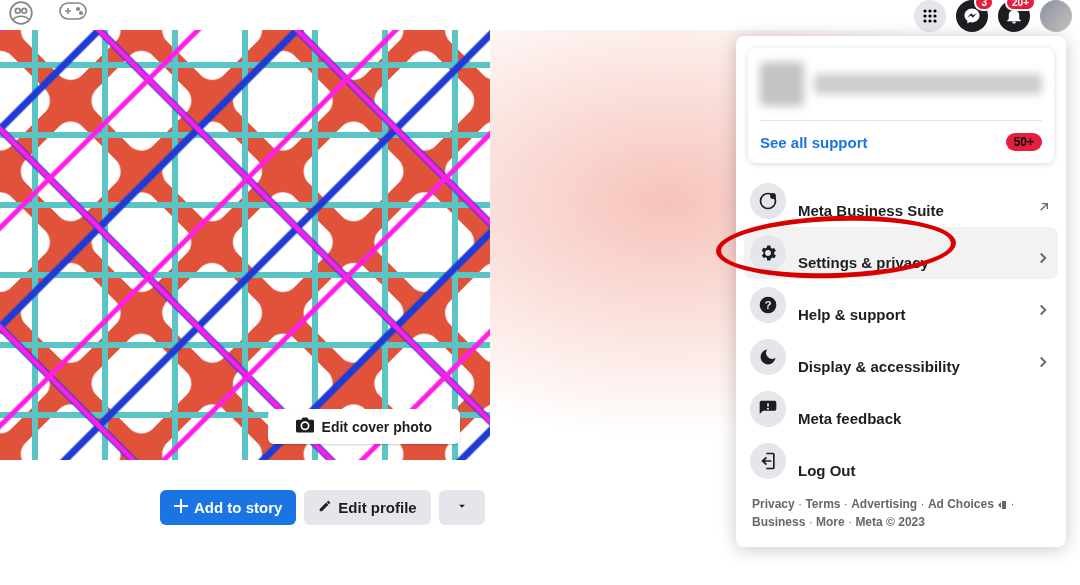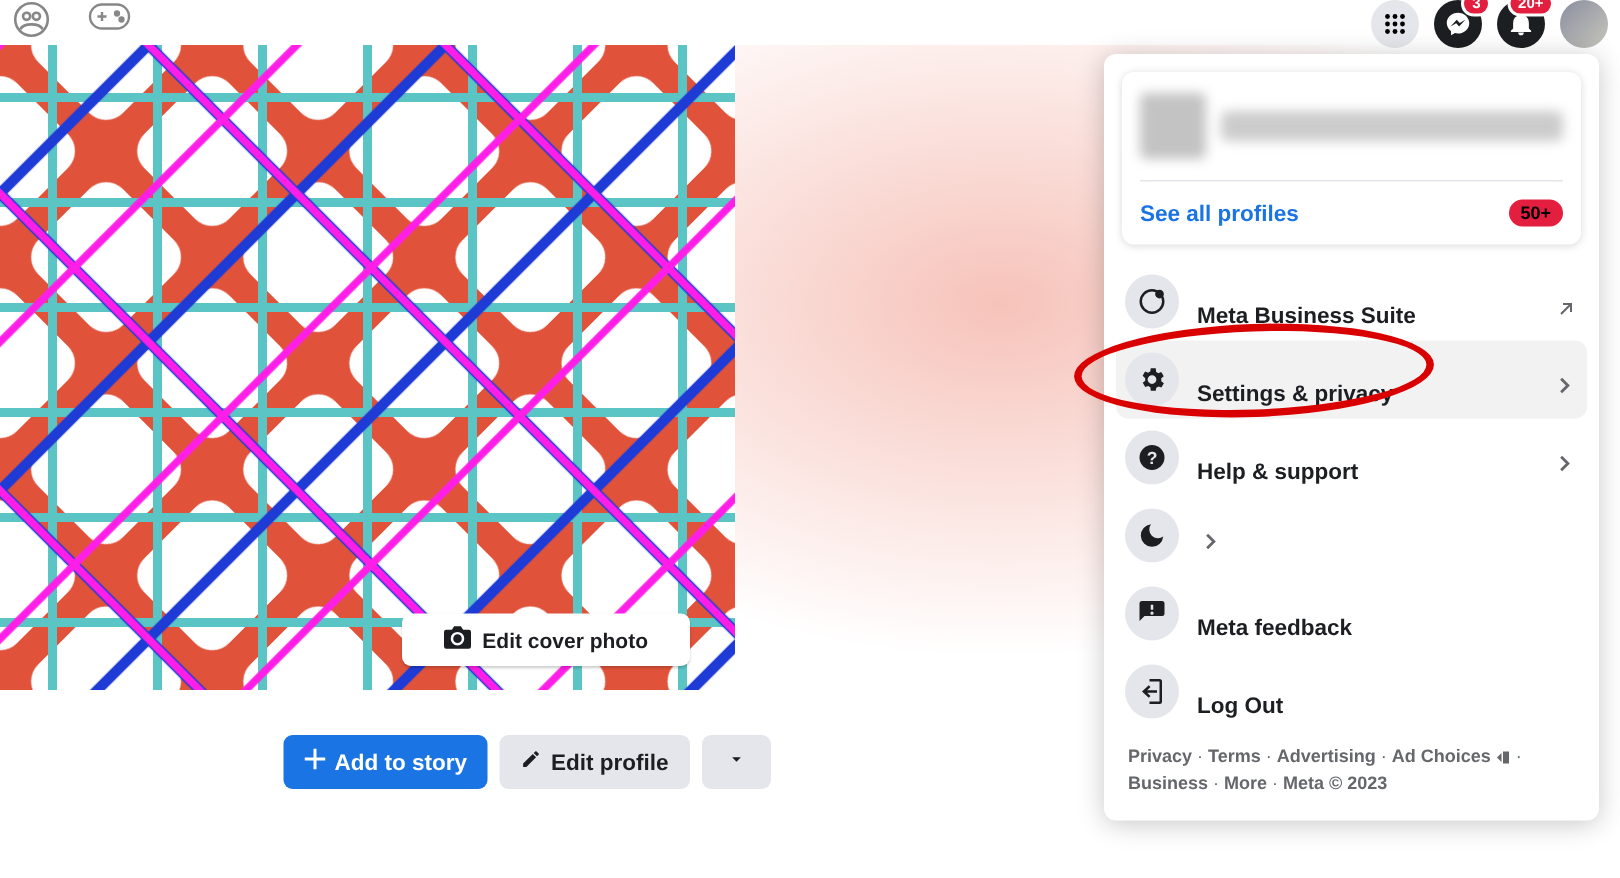--- a/index.html
+++ b/index.html
@@ -92,21 +92,20 @@
         z-index:-1;
     }
 
     
     .profile-actions {
       position: absolute;
       top: 490px;
       left: 160px;
       display: flex;
       gap: 8px;
-      margin-left: 29px;
     }
     .pbtn {
       border-radius: 6px;
       padding: 9px 14px;
       font-size: 15px;
       font-weight: 600;
       display: flex;
       align-items: center;
       gap: 6px;
       cursor: pointer;
@@ -300,21 +299,21 @@
 </div>
 
 <div class="dropdown">
   <div class="profile-card">
     <div class="blurred">
       <div class="blurred-avatar"></div>
       <div class="blurred-line"></div>
     </div>
     <hr>
     <div class="see-all">
-      <a href="#">See all profiles</a>
+      <a href="#">See all support</a>
       <span class="pill-badge">50+</span>
     </div>
   </div>
 
   <div class="menu">
     <div class="menu-item">
       <div class="menu-icon">
         <svg width="20" height="20" viewBox="0 0 24 24" fill="none" stroke="#1c1e21" stroke-width="2">
             <circle cx="12" cy="12" r="9"></circle>
             <circle cx="18" cy="6" r="2.5" fill="#1c1e21"></circle>
@@ -356,20 +355,21 @@
           </svg>
       </span>
     </div>
 
     <div class="menu-item">
       <div class="menu-icon">
         <svg width="20" height="20" viewBox="0 0 24 24" fill="#1c1e21">
             <path d="M21 12.8A9 9 0 1 1 11.2 3a7 7 0 0 0 9.8 9.8z"></path>
           </svg>
       </div>
+      <div class="menu-label">Display &amp; accessibility</div>
       <span class="menu-arrow">
         <svg width="18" height="18" viewBox="0 0 24 24" fill="none" stroke="#65676b" stroke-width="2.5">
             <path d="M9 6l6 6-6 6"></path>
           </svg>
       </span>
     </div>
 
     <div class="menu-item">
       <div class="menu-icon">
         <svg width="20" height="20" viewBox="0 0 24 24" fill="#1c1e21">

